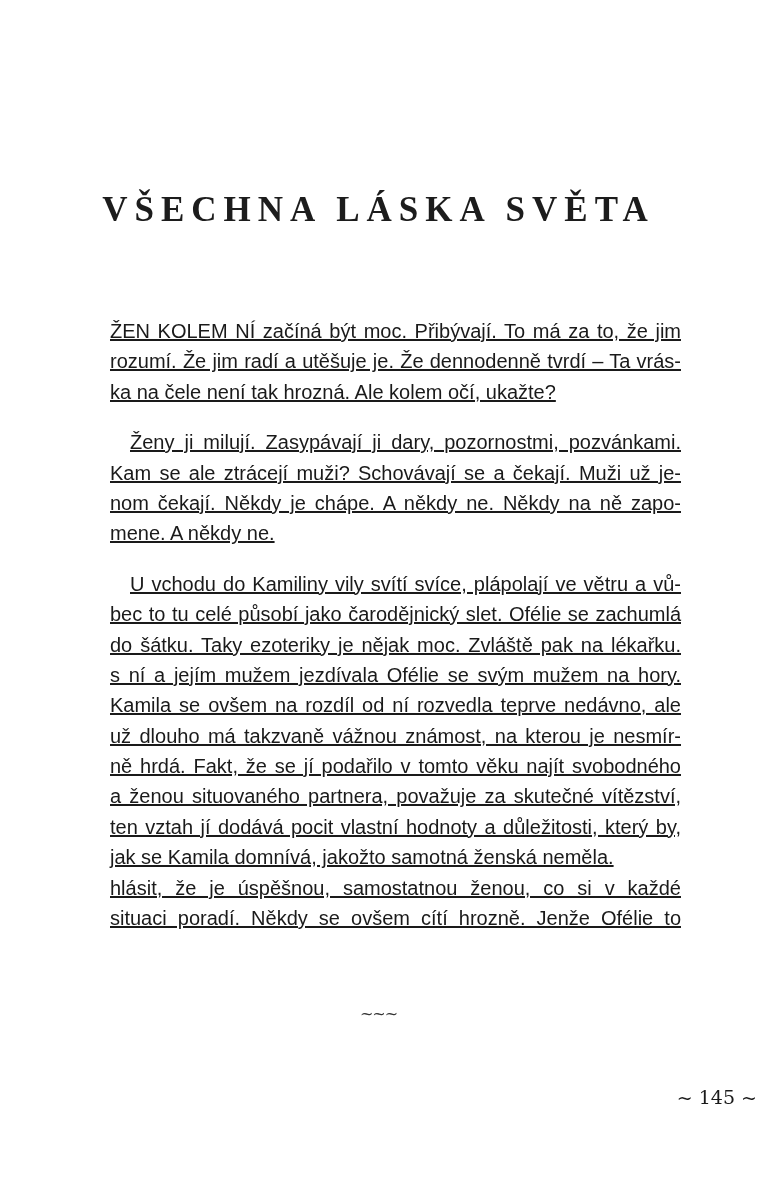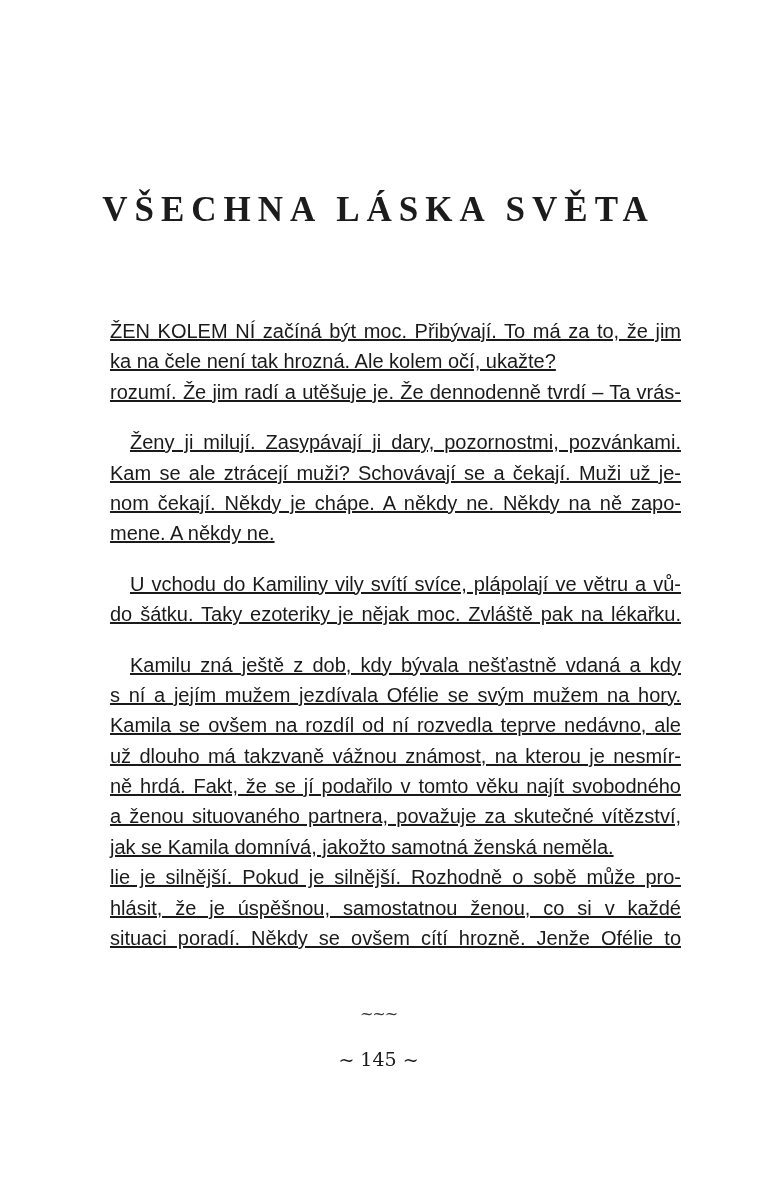--- a/index.html
+++ b/index.html
@@ -65,67 +65,67 @@
     left: 0;
     width: 757px;
     text-align: center;
     font-family: "DejaVu Serif", serif;
     font-size: 16px;
     letter-spacing: -1px;
     color: #333;
   }
   .page-number {
     position: absolute;
-    top: 1048px;
+    top: 1086px;
     left: 0;
     width: 757px;
-    text-align: center;
+    text-align: right;
     font-family: "DejaVu Serif", serif;
     font-size: 19px;
     color: #1a1a1a;
   }
 </style>
 </head>
 <body>
 
 <div class="page">
   <h1 class="chapter-title">VŠECHNA LÁSKA SVĚTA</h1>
 
   <div class="body-text">
 
     <div>
       <span class="line">ŽEN KOLEM NÍ začíná být moc. Přibývají. To má za to, že jim</span>
+      <span class="line">rozumí. Že jim radí a utěšuje je. Že dennodenně tvrdí – Ta vrás-</span>
       <span class="line last">ka na čele není tak hrozná. Ale kolem očí, ukažte?</span>
-      <span class="line">rozumí. Že jim radí a utěšuje je. Že dennodenně tvrdí – Ta vrás-</span>
     </div>
 
     <div>
       <span class="line indent">Ženy ji milují. Zasypávají ji dary, pozornostmi, pozvánkami.</span>
       <span class="line">Kam se ale ztrácejí muži? Schovávají se a čekají. Muži už je-</span>
       <span class="line">nom čekají. Někdy je chápe. A někdy ne. Někdy na ně zapo-</span>
       <span class="line last">mene. A někdy ne.</span>
     </div>
 
     <div>
       <span class="line indent">U vchodu do Kamiliny vily svítí svíce, plápolají ve větru a vů-</span>
+      <span class="line">bec to tu celé působí jako čarodějnický slet. Ofélie se zachumlá</span>
       <span class="line">do šátku. Taky ezoteriky je nějak moc. Zvláště pak na lékařku.</span>
     </div>
 
     <div>
-      <span class="line indent">Kamilu zná ještě z dob, kdy bývala nešťastně vdaná a kdy</span>
       <span class="line">s ní a jejím mužem jezdívala Ofélie se svým mužem na hory.</span>
       <span class="line">Kamila se ovšem na rozdíl od ní rozvedla teprve nedávno, ale</span>
       <span class="line">už dlouho má takzvaně vážnou známost, na kterou je nesmír-</span>
       <span class="line">ně hrdá. Fakt, že se jí podařilo v tomto věku najít svobodného</span>
       <span class="line">a ženou situovaného partnera, považuje za skutečné vítězství,</span>
+      <span class="line">ten vztah jí dodává pocit vlastní hodnoty a důležitosti, který by,</span>
       <span class="line last">jak se Kamila domnívá, jakožto samotná ženská neměla.</span>
     </div>
 
     <div>
-      <span class="line">lie je silnější. Pokud je silnější. Rozhodně o sobě může pro-</span>
       <span class="line">hlásit, že je úspěšnou, samostatnou ženou, co si v každé</span>
       <span class="line">situaci poradí. Někdy se ovšem cítí hrozně. Jenže Ofélie to</span>
     </div>
   </div>
 
   <div class="ornament">~~~</div>
   <div class="page-number">~ 145 ~</div>
 </div>
 
 </body></html>

